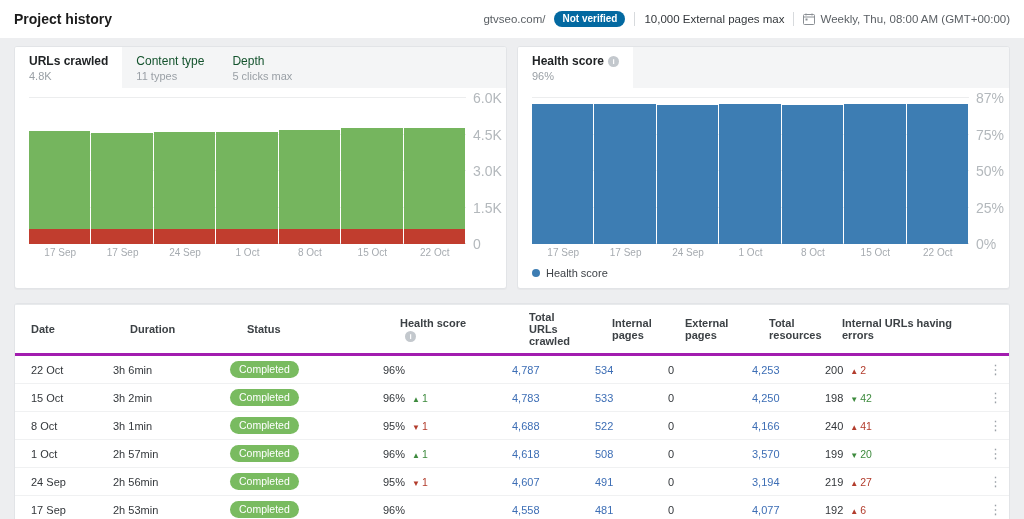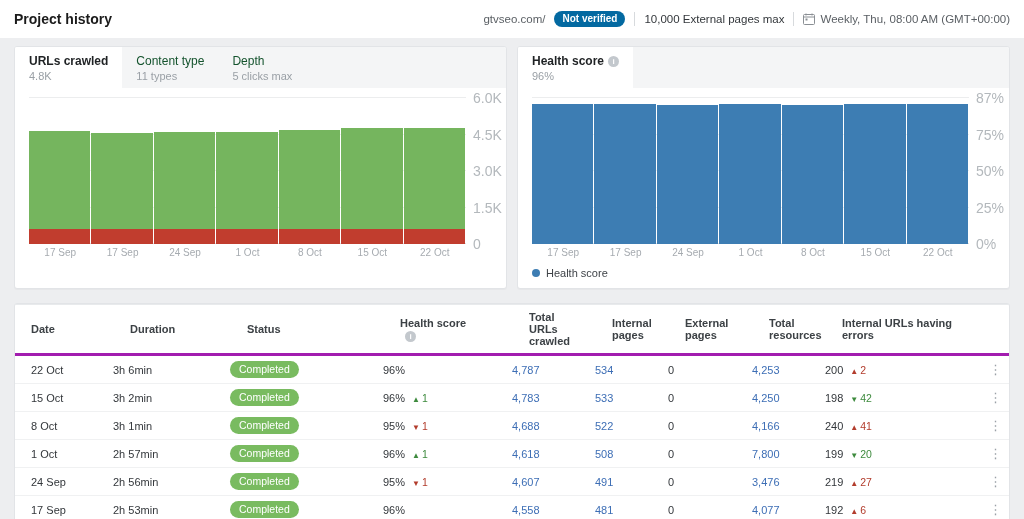--- a/index.html
+++ b/index.html
@@ -304,33 +304,33 @@
           <td class="kebab">⋮</td>
         </tr>
         <tr>
           <td>1 Oct</td>
           <td>2h 57min</td>
           <td><span class="status-pill">Completed</span></td>
           <td>96%<span class="delta good"><span class="arrow">▲</span>1</span></td>
           <td><span class="num-link">4,618</span></td>
           <td><span class="num-link">508</span></td>
           <td>0</td>
-          <td><span class="num-link">7,800</span></td>
+          <td><span class="num-link">3,570</span></td>
           <td>199<span class="delta good"><span class="arrow">▼</span>20</span></td>
           <td class="kebab">⋮</td>
         </tr>
         <tr>
           <td>24 Sep</td>
           <td>2h 56min</td>
           <td><span class="status-pill">Completed</span></td>
           <td>95%<span class="delta bad"><span class="arrow">▼</span>1</span></td>
           <td><span class="num-link">4,607</span></td>
           <td><span class="num-link">491</span></td>
           <td>0</td>
-          <td><span class="num-link">3,476</span></td>
+          <td><span class="num-link">3,194</span></td>
           <td>219<span class="delta bad"><span class="arrow">▲</span>27</span></td>
           <td class="kebab">⋮</td>
         </tr>
         <tr>
           <td>17 Sep</td>
           <td>2h 53min</td>
           <td><span class="status-pill">Completed</span></td>
           <td>96%</td>
           <td><span class="num-link">4,558</span></td>
           <td><span class="num-link">481</span></td>

